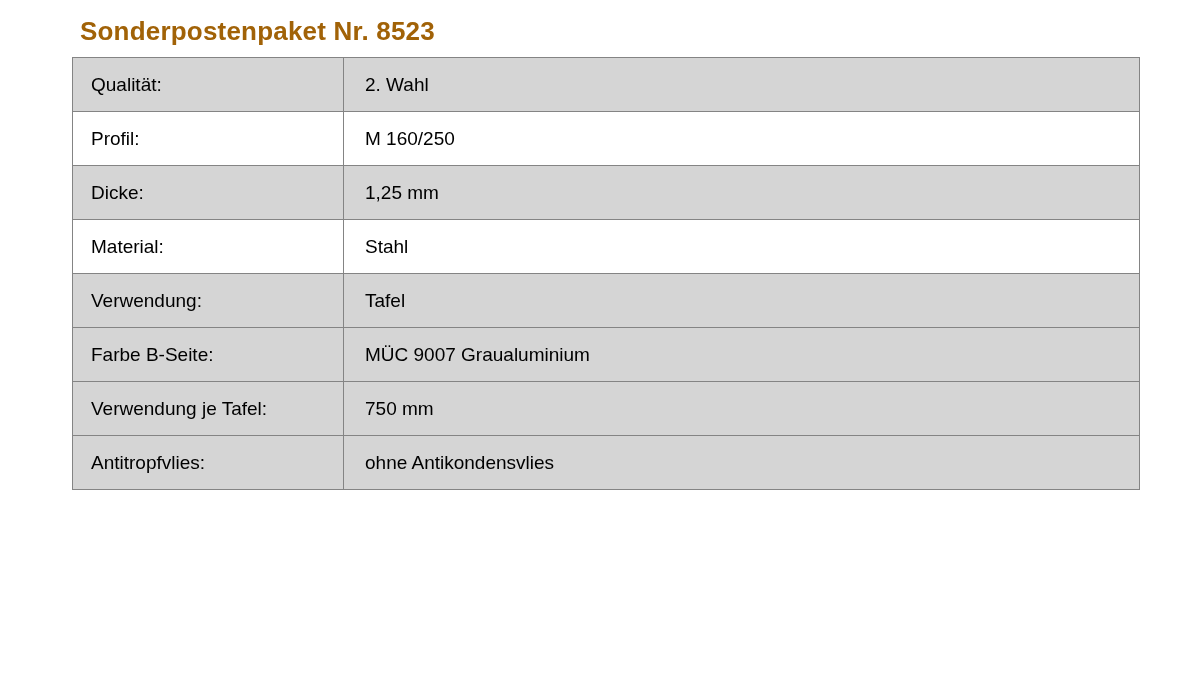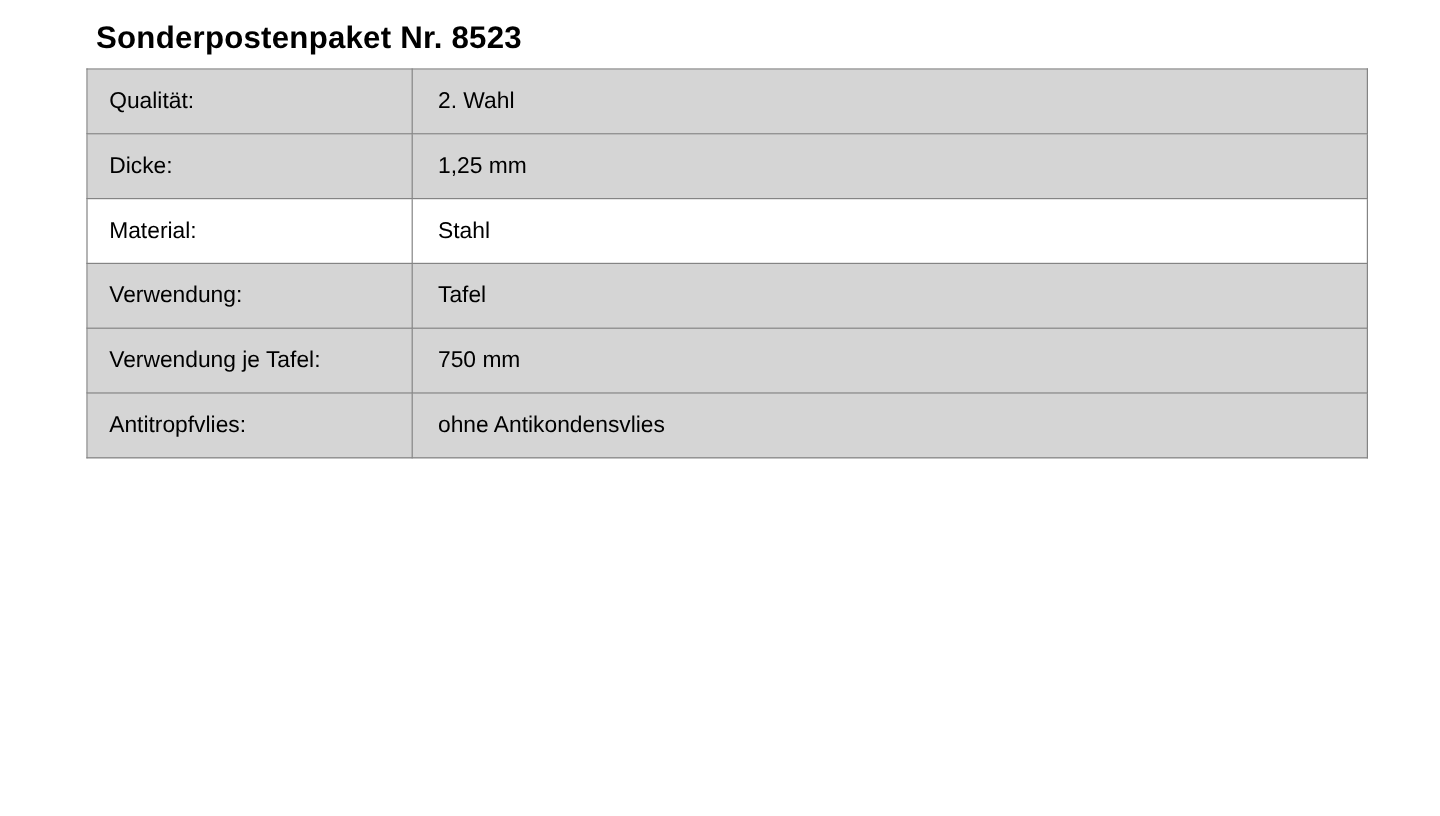--- a/index.html
+++ b/index.html
@@ -18,21 +18,21 @@
     overflow: hidden;
   }
   .title {
     position: absolute;
     left: 80px;
     top: 16px;
     margin: 0;
     font-size: 26px;
     font-weight: bold;
     letter-spacing: 0.2px;
-    color: #000000;
+    color: #a16207;
   }
   .spec-table {
     position: absolute;
     left: 72px;
     top: 57px;
     width: 1068px;
     border-collapse: collapse;
     table-layout: fixed;
   }
   .spec-table td {
@@ -60,31 +60,39 @@
 <div class="page">
 
   <h1 class="title">Sonderpostenpaket Nr. 8523</h1>
 
   <table class="spec-table">
     <tbody>
       <tr class="shaded">
         <td class="label-cell">Qualität:</td>
         <td class="value-cell">2. Wahl</td>
       </tr>
+      <tr>
+        <td class="label-cell">Profil:</td>
+        <td class="value-cell">M 160/250</td>
+      </tr>
       <tr class="shaded">
         <td class="label-cell">Dicke:</td>
         <td class="value-cell">1,25 mm</td>
       </tr>
       <tr>
         <td class="label-cell">Material:</td>
         <td class="value-cell">Stahl</td>
       </tr>
       <tr class="shaded">
         <td class="label-cell">Verwendung:</td>
         <td class="value-cell">Tafel</td>
+      </tr>
+      <tr class="shaded">
+        <td class="label-cell">Farbe B-Seite:</td>
+        <td class="value-cell">MÜC 9007 Graualuminium</td>
       </tr>
       <tr class="shaded">
         <td class="label-cell">Verwendung je Tafel:</td>
         <td class="value-cell">750 mm</td>
       </tr>
       <tr class="shaded">
         <td class="label-cell">Antitropfvlies:</td>
         <td class="value-cell">ohne Antikondensvlies</td>
       </tr>
     </tbody>

